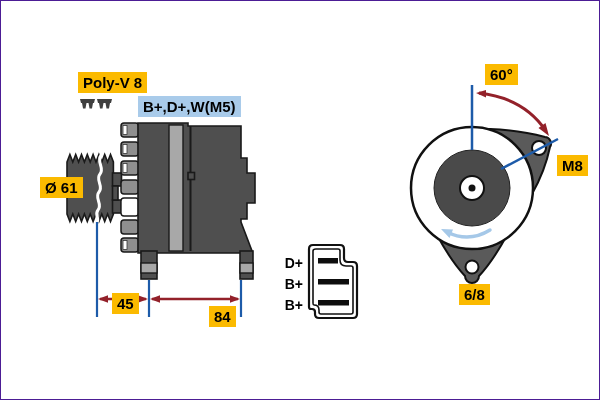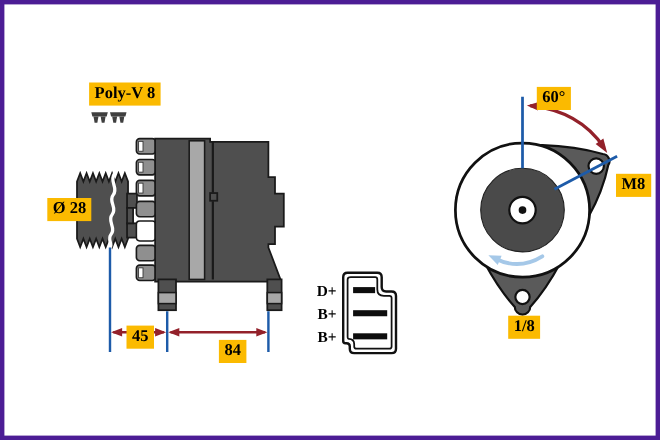--- a/index.html
+++ b/index.html
@@ -1,19 +1,19 @@
 <!DOCTYPE html>
 <html style="--highlight-yellow: #FBBA00; --highlight-blue: #A9CBEA; --dimension-blue: #1D5BA9; --arrow-red: #93212A; --body-dark: #4F4F4F; --body-mid: #8F8F8F; --body-light: #A8A8A8; --rotation-blue: #A5C8E8;"><head>
 <meta charset="utf-8">
 <style>
   html,body{margin:0;padding:0;background:#fff;}
   .stage{
     position:relative;width:600px;height:400px;background:#fff;overflow:hidden;
-    border:4px solid #4c1d95;box-sizing:border-box;
-    font-family:Liberation Serif, serif;
+    border:1px solid #4c1d95;box-sizing:border-box;
+    font-family:Liberation Sans, sans-serif;
   }
   .stage svg{position:absolute;left:0;top:0;}
   .lbl{
     position:absolute;font-weight:bold;font-size:15px;line-height:19px;color:#000;
     padding:1px 5px;white-space:nowrap;
   }
   .y{background:var(--highlight-yellow,#FBBA00);}
   .b{background:var(--highlight-blue,#A9CBEA);}
   .pin{
     position:absolute;font-weight:bold;font-size:14px;color:#000;
@@ -140,24 +140,25 @@
       <line class="blue-line" x1="471" y1="84" x2="471" y2="149" style="stroke-width:2.5"></line>
       <line class="blue-line" x1="500" y1="168" x2="557" y2="138" style="stroke-width:2.5"></line>
 
       <path class="red-arc" d="M478,92 Q523,97 545,130"></path>
       <polygon class="red-fill" points="548,135 544.5,122 537.5,127"></polygon>
       <polygon class="red-fill" points="475,92 485,89 485,96.5"></polygon>
     </g>
   </svg>
 
   <div class="lbl y" style="left:77px;top:71px">Poly-V 8</div>
-  <div class="lbl y" style="left:39px;top:176px">Ø 28</div>
+  <div class="lbl b" style="left:137px;top:95px">B+,D+,W(M5)</div>
+  <div class="lbl y" style="left:39px;top:176px">Ø 61</div>
   <div class="lbl y" style="left:111px;top:292px">45</div>
-  <div class="lbl y" style="left:195px;top:305px">84</div>
+  <div class="lbl y" style="left:208px;top:305px">84</div>
 
   <div class="pin" style="left:280px;top:254px">D+</div>
   <div class="pin" style="left:280px;top:275px">B+</div>
   <div class="pin" style="left:280px;top:296px">B+</div>
 
-  <div class="lbl y" style="left:484px;top:75px">60°</div>
+  <div class="lbl y" style="left:484px;top:63px">60°</div>
   <div class="lbl y" style="left:556px;top:154px">M8</div>
-  <div class="lbl y" style="left:458px;top:283px">1/8</div>
+  <div class="lbl y" style="left:458px;top:283px">6/8</div>
 </div>
 
 </body></html>

